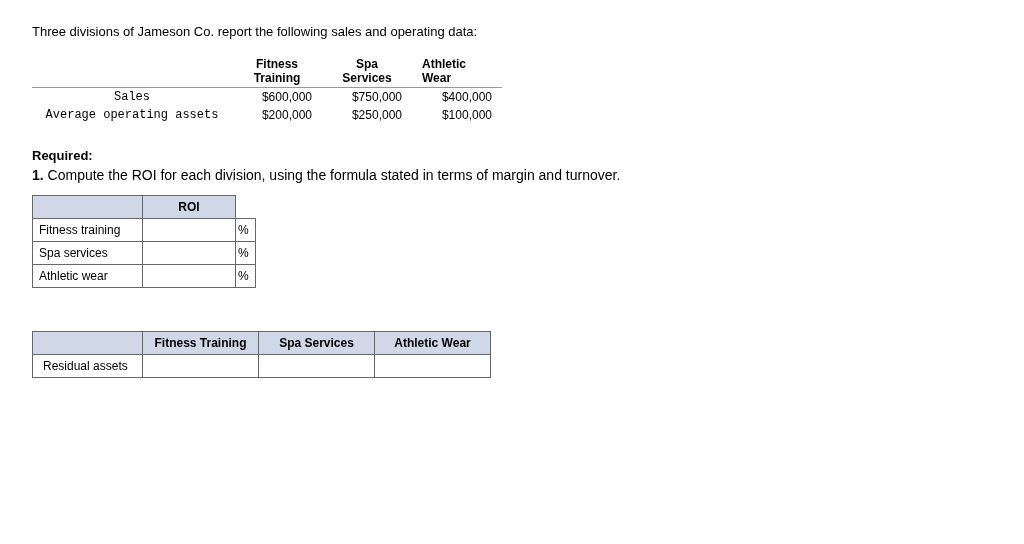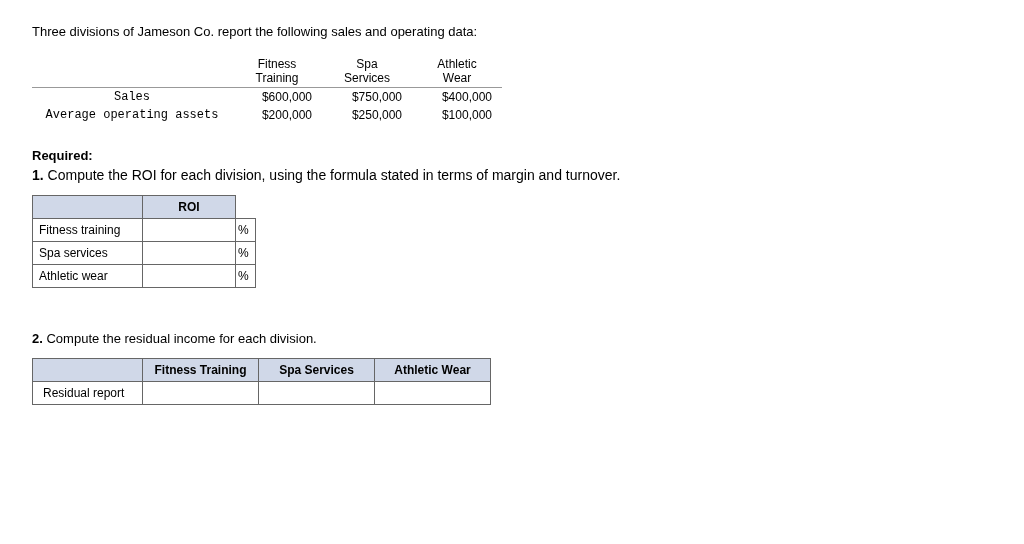--- a/index.html
+++ b/index.html
@@ -34,20 +34,21 @@
     }
     .data-table .col-value {
       text-align: right;
       min-width: 90px;
     }
     .data-table .header-row td {
       text-align: center;
       vertical-align: bottom;
       padding-bottom: 2px;
       border-bottom: 1px solid #999;
+      font-weight: bold;
     }
     .data-table .data-row td {
       border-bottom: none;
     }
     .data-table .last-row td {
       border-bottom: 1px solid #999;
     }
 
     
     .required-section {
@@ -140,21 +141,21 @@
 
 <p class="intro-text">Three divisions of Jameson Co. report the following sales and operating data:</p>
 
 
 <table class="data-table">
   <tbody>
     <tr class="header-row">
       <td class="col-label"></td>
       <td class="col-value" style="text-align:center;">Fitness<br>Training</td>
       <td class="col-value" style="text-align:center;">Spa<br>Services</td>
-      <td class="col-value" style="text-align:center;">Athletic<br>Wear</td>
+      <td class="col-value" style="text-align:left;">Athletic<br>Wear</td>
     </tr>
     <tr class="data-row">
       <td class="col-label">Sales</td>
       <td class="col-value">$600,000</td>
       <td class="col-value">$750,000</td>
       <td class="col-value">$400,000</td>
     </tr>
     <tr class="data-row">
       <td class="col-label">Average operating assets</td>
       <td class="col-value">$200,000</td>
@@ -203,37 +204,33 @@
         <td class="pct-cell">%</td>
       </tr>
     </tbody>
   </table>
 </div>
 
 <br>
 
 
 <div class="section2">
-  <p class="section2-text">
-    <strong>2.</strong>
-    <span>Compute the residual income for each division.</span>
-  </p>
 
   <table class="residual-table">
     <thead>
       <tr>
         <th></th>
         <th>Fitness Training</th>
         <th>Spa Services</th>
         <th>Athletic Wear</th>
       </tr>
     </thead>
     <tbody>
       <tr>
-        <td class="label-cell">Residual report</td>
+        <td class="label-cell">Residual assets</td>
         <td class="input-cell">
           <input class="residual-input" type="text" style="">
         </td>
         <td class="input-cell">
           <input class="residual-input" type="text" style="">
         </td>
         <td class="input-cell">
           <input class="residual-input" type="text" style="">
         </td>
       </tr>

